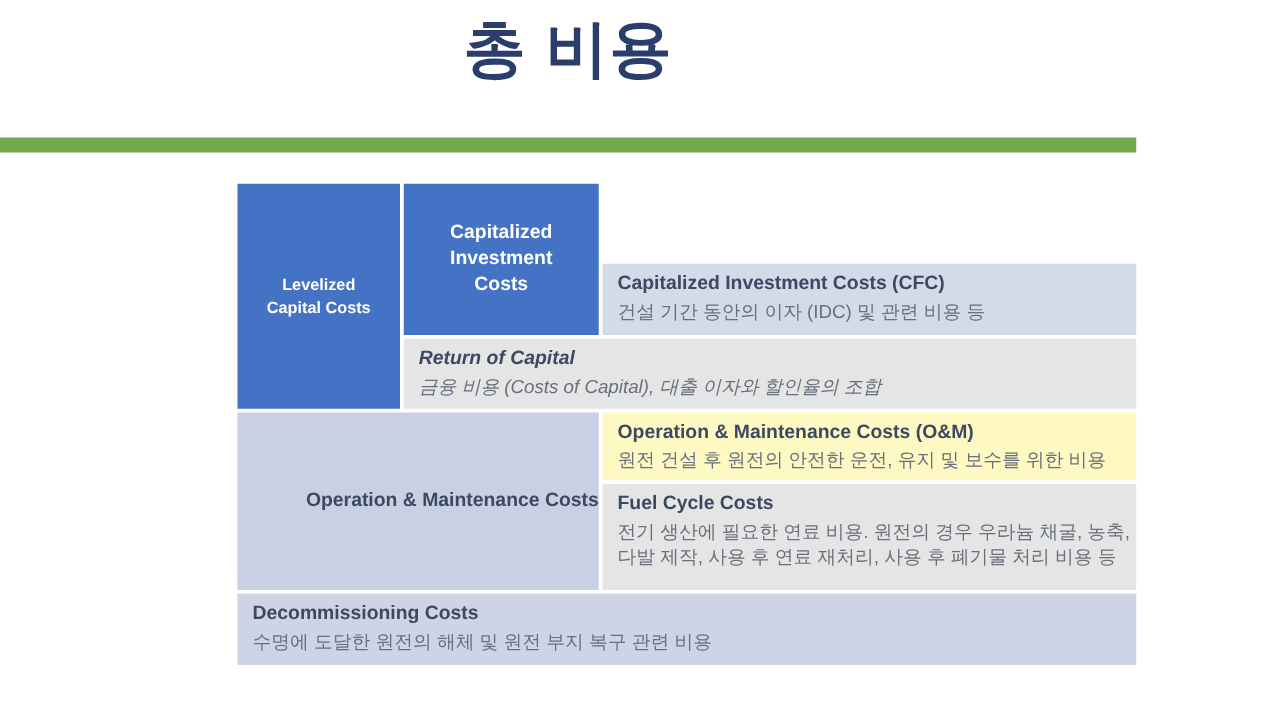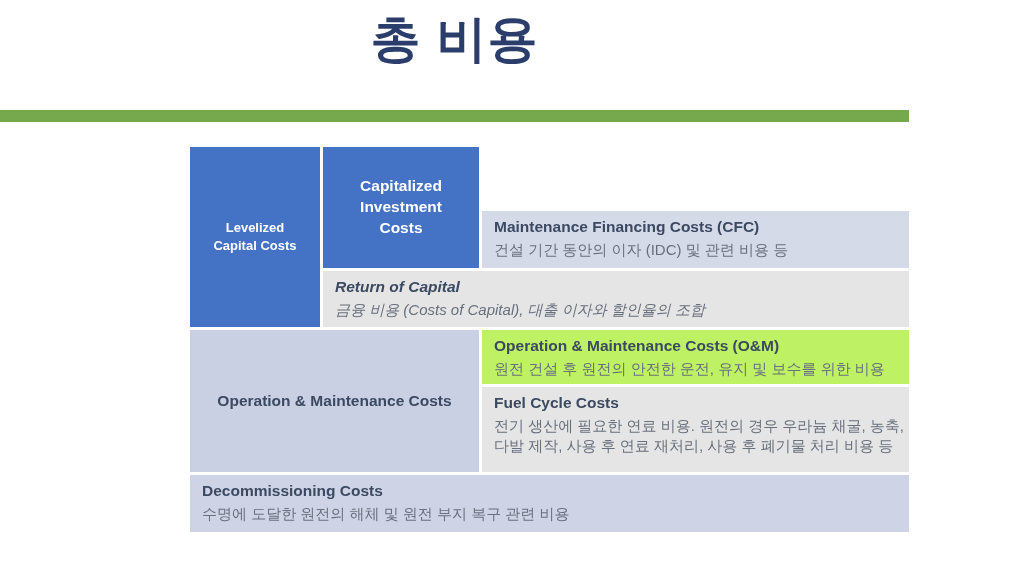--- a/index.html
+++ b/index.html
@@ -13,31 +13,31 @@
   .green-bar { position:absolute; top:110px; left:0; width:1024px; height:12px; background:#76A94E; }
 
   .cost-table { position:absolute; left:57px; top:147px;
     display:grid;
     grid-template-columns:130px 130px 156px 485px;
     grid-template-rows:61px 57px 56px 54px 85px 57px;
     gap:3px; }
 
   .cell { font-size:15px; line-height:1.35; }
   .blue { background:#4472C4; color:#ffffff; font-weight:700; }
-  .center { display:flex; align-items:center; justify-content:center; text-align:center; }
+  .center { display:flex; align-items:center; justify-content:flex-end; text-align:center; }
 
   .c-lcoe    { grid-column:1; grid-row:1 / span 6; font-size:16px; }
   .c-lev     { grid-column:2; grid-row:1 / span 3; padding:0 14px; font-size:13px; }
   .c-capinv  { grid-column:3; grid-row:1 / span 2; padding:0 14px; font-size:15.5px; }
   .c-occ     { grid-column:4; grid-row:1; padding:7px 12px 0; }
   .c-cfc     { grid-column:4; grid-row:2; background:#D5DAE9; }
   .c-roc     { grid-column:3 / span 2; grid-row:3; background:#e5e5e5;font-style:italic; }
   .c-omgroup { grid-column:2 / span 2; grid-row:4 / span 2; background:#C9D0E4;
                font-weight:700; color:#3B4961; font-size:15.5px; }
-  .c-om      { grid-column:4; grid-row:4; background:#bef264; }
+  .c-om      { grid-column:4; grid-row:4; background:#fef9c3; }
   .c-fuel    { grid-column:4; grid-row:5; background:#e5e5e5; }
   .c-decom   { grid-column:2 / span 3; grid-row:6; background:#CED4E6; }
 
   .pad { padding:6px 12px 0; }
   .hdr  { font-weight:700; color:#3B4961; font-size:15.5px; }
   .desc { color:#68707E; font-size:15px; margin-top:2px; }
 
   .c-occ .occ-hdr  { font-weight:700; color:#ffffff; font-size:15.5px; }
   .c-occ .occ-desc { font-weight:700; color:#ffffff; font-size:15.5px; margin-top:3px; }
 </style>
@@ -56,21 +56,21 @@
     <div class="cell blue center c-lev">
       <span>Levelized Capital Costs</span>
     </div>
 
     <div class="cell blue center c-capinv">
       <span>Capitalized Investment Costs</span>
     </div>
 
 
     <div class="cell c-cfc pad">
-      <div class="hdr">Maintenance Financing Costs (CFC)</div>
+      <div class="hdr">Capitalized Investment Costs (CFC)</div>
       <div class="desc">건설 기간 동안의 이자 (IDC) 및 관련 비용 등</div>
     </div>
 
     <div class="cell c-roc pad">
       <div class="hdr">Return of Capital</div>
       <div class="desc">금융 비용 (Costs of Capital), 대출 이자와 할인율의 조합</div>
     </div>
 
     <div class="cell center c-omgroup">
       <span>Operation &amp; Maintenance Costs</span>

